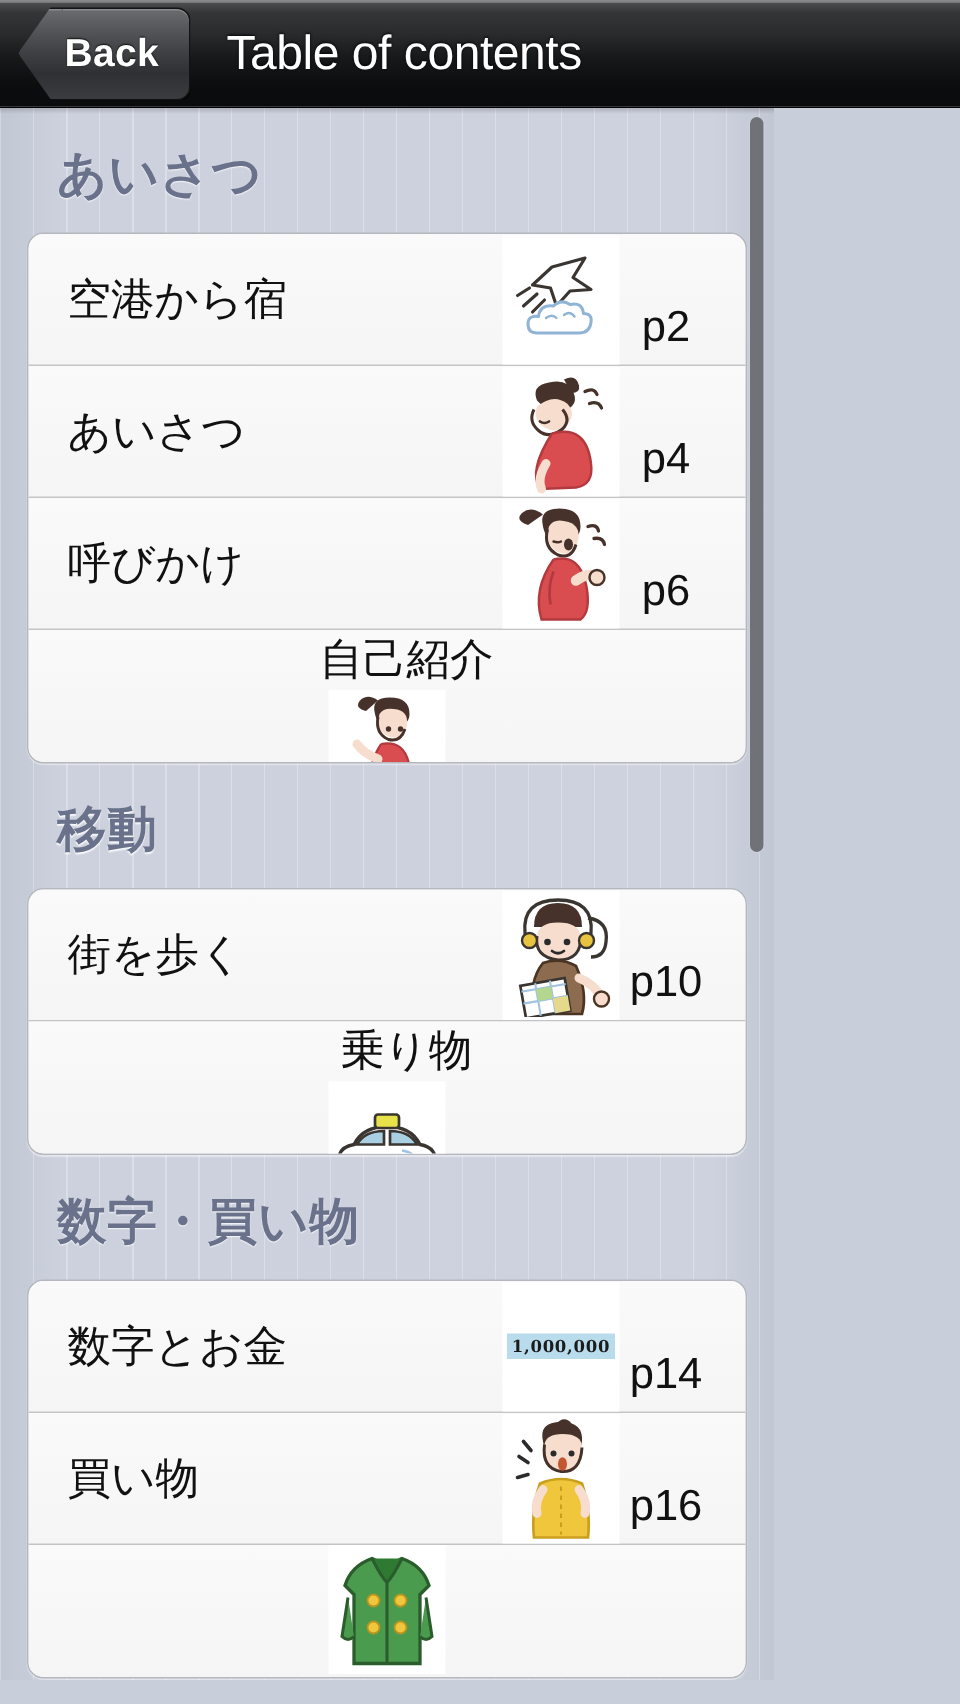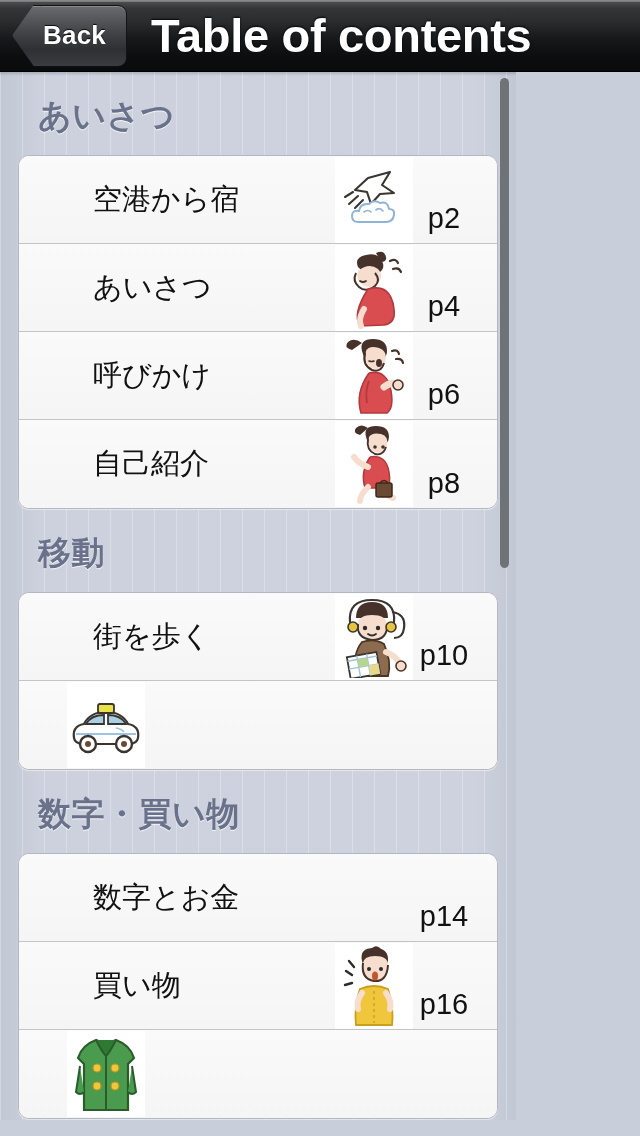--- a/index.html
+++ b/index.html
@@ -56,21 +56,21 @@
     width:30px; height:100%;
     background:linear-gradient(to bottom,
        #6a6c6e 0%, #55575a 22%, #3d3f42 50%, #2e3033 72%, #3a3c3f 100%);
     clip-path:polygon(100% 0, 100% 100%, 0 50%);
     pointer-events:none;
   }
 
   .nav-title {
     margin-left:24px;
     color:#fff;
-    font-size:47px; font-weight:bold;
+    font-size:32px; font-weight:normal;
     letter-spacing:-0.3px;
     text-shadow:0 -1px 2px rgba(0,0,0,.9);
     white-space:nowrap;
   }
 
   
   .scroll-area {
     position:relative;
     width:516px; height:1048px;
     
@@ -105,23 +105,22 @@
     box-shadow:0 1px 1px rgba(255,255,255,.5);
     overflow:hidden;
   }
 
   .row {
     position:relative;
     height:88px;
     display:flex; align-items:center;
     background:linear-gradient(to bottom,#fafafa 0%, #f5f5f5 100%);
     border-bottom:1px solid #c3c4c6;
-    padding-left:48px;
-  }
-  .row:last-child { border-bottom:none; }
+  }
+  .row:last-child { border-bottom:none;flex-direction:column; }
 
   .row-label {
     font-size:29px;
     color:#111;
     padding-left:26px;
     flex:1;
     white-space:nowrap;
     font-family:"DejaVu Sans","Liberation Sans",sans-serif;
   }
 
@@ -293,20 +292,21 @@
         <rect x="22" y="62" width="10" height="8" fill="#b4d68f"></rect>
         <rect x="32" y="70" width="10" height="10" fill="#e6d98c"></rect>
       </g>
       <path d="M50 56 q10 4 14 12" fill="none" stroke="#f6ddcd" stroke-width="6" stroke-linecap="round"></path>
       <circle cx="65" cy="70" r="5" fill="#f6ddcd" stroke="#4a3524" stroke-width="1.6"></circle>
     </svg>
             </span>
             <span class="row-page">p10</span>
           </div>
           <div class="row">
+            <span class="row-label">乗り物</span>
             <span class="row-thumb">
     <svg width="76" height="62" viewBox="0 0 76 62">
       <path d="M6 44 q-2 -12 10 -14 q6 -12 22 -12 q16 0 22 12 q12 2 10 14 q-1 6 -10 6 l-44 0 q-9 0 -10 -6 Z" fill="#ffffff" stroke="#3a3531" stroke-width="2.2"></path>
       <path d="M18 30 q5 -9 18 -9 l0 9 Z" fill="#a9cfe3" stroke="#3a3531" stroke-width="1.8"></path>
       <path d="M40 21 q13 0 18 9 l-18 0 Z" fill="#a9cfe3" stroke="#3a3531" stroke-width="1.8"></path>
       <rect x="30" y="10" width="16" height="9" rx="2" fill="#e8e24a" stroke="#3a3531" stroke-width="1.8"></rect>
       <path d="M8 40 h60" stroke="#9fc3e0" stroke-width="2"></path>
       <circle cx="20" cy="50" r="8" fill="#fff" stroke="#3a3531" stroke-width="2.4"></circle>
       <circle cx="20" cy="50" r="3" fill="#6b4a34"></circle>
       <circle cx="56" cy="50" r="8" fill="#fff" stroke="#3a3531" stroke-width="2.4"></circle>
@@ -315,20 +315,23 @@
     </svg>
             </span>
           </div>
         </div>
       </div>
       <div class="section">
         <div class="section-header">数字・買い物</div>
         <div class="group">
           <div class="row">
             <span class="row-label">数字とお金</span>
+            <span class="row-thumb">
+              <span class="money-band">1,000,000</span>
+            </span>
             <span class="row-page">p14</span>
           </div>
           <div class="row">
             <span class="row-label">買い物</span>
             <span class="row-thumb">
     <svg width="68" height="82" viewBox="0 0 68 82">
       <path d="M22 16 q-3 -13 12 -13 q15 0 14 13 q-1 9 -13 9 q-12 0 -13 -9 Z" fill="#46322a"></path>
       <path d="M30 5 q6 -7 11 -1 q3 4 -2 6" fill="#46322a"></path>
       <path d="M23 18 q-2 16 11 18 q13 1 14 -16 q0 -9 -13 -9 q-11 0 -12 7 Z" fill="#f6ddcd"></path>
       <path d="M23 18 q-2 16 11 18 q13 1 14 -16" fill="none" stroke="#46322a" stroke-width="2"></path>

